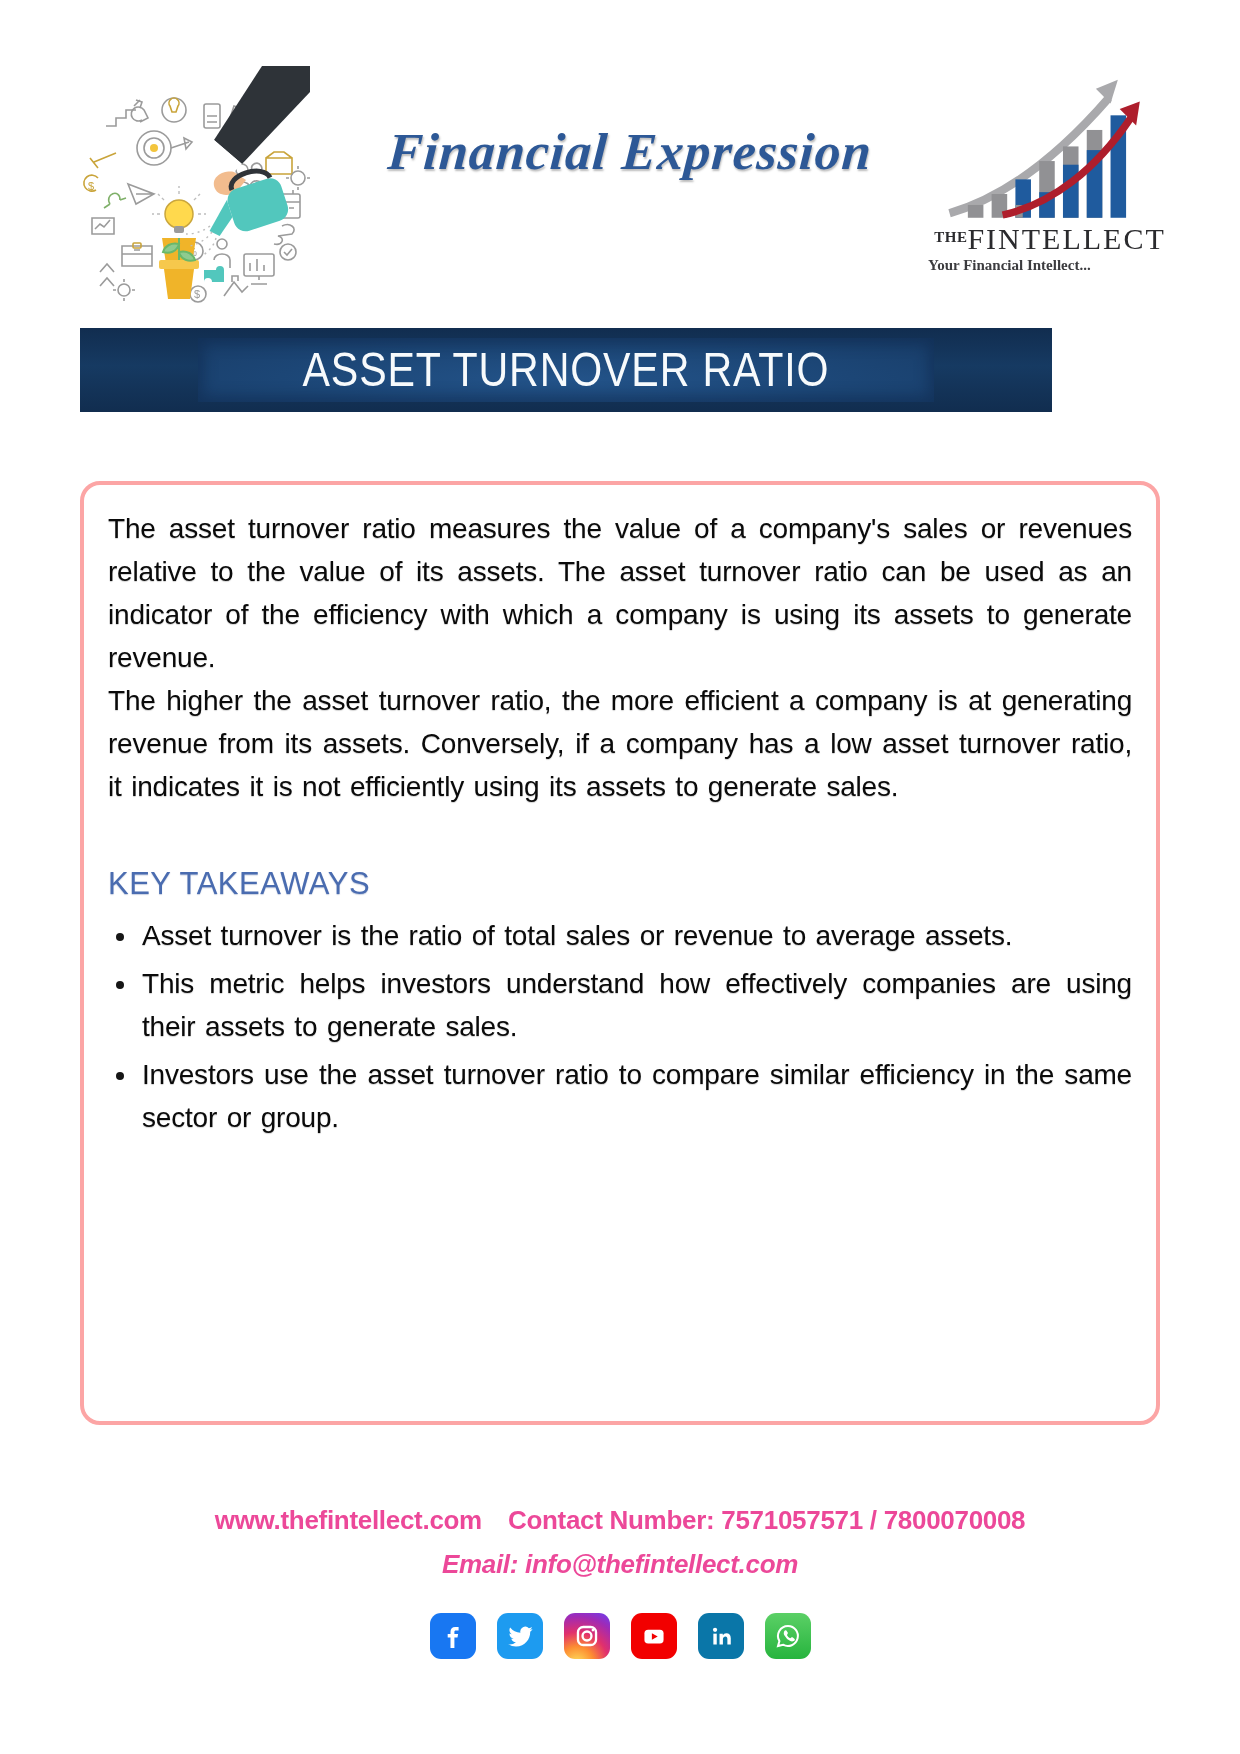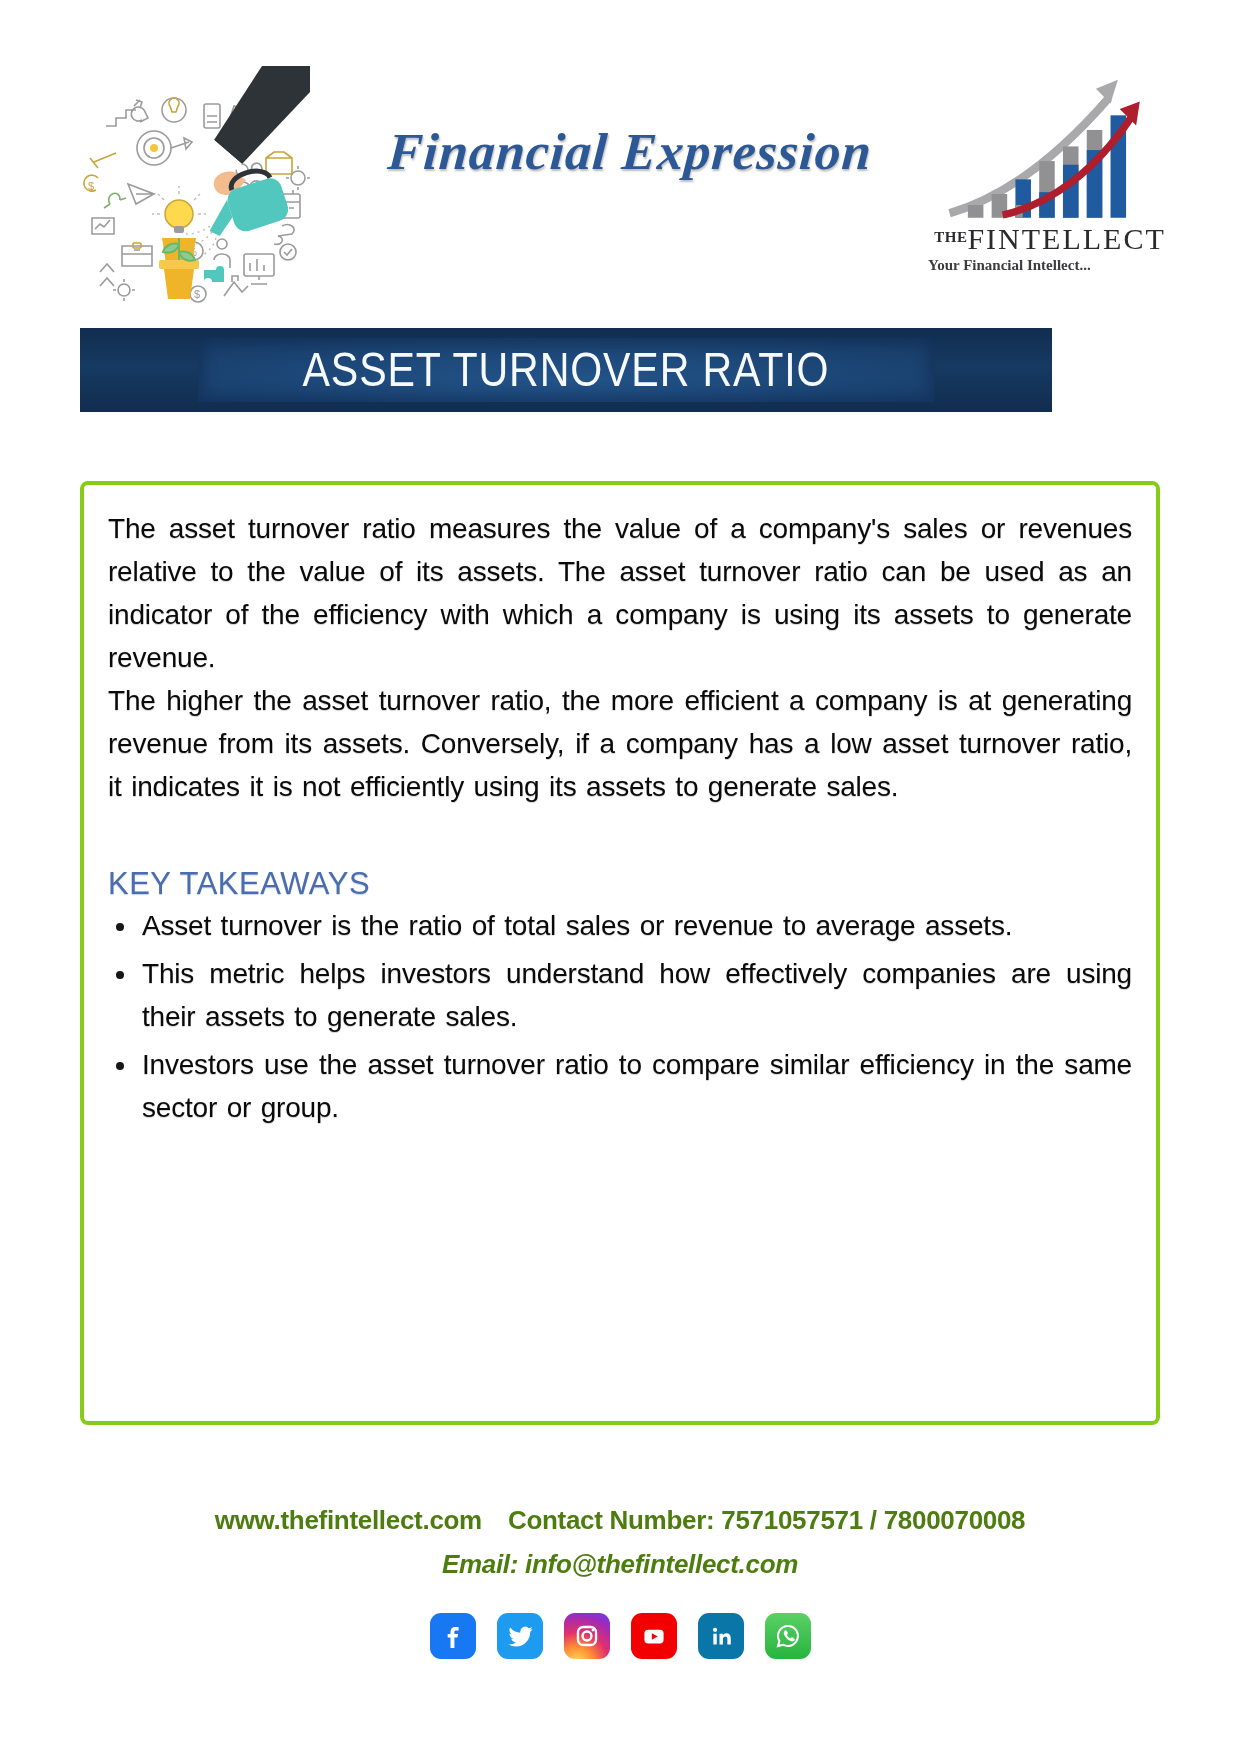--- a/index.html
+++ b/index.html
@@ -26,37 +26,37 @@
     background:linear-gradient(180deg,#112d4f 0%,#163a62 45%,#112d4f 100%); }
   .banner-inner { position:absolute; left:118px; right:118px; top:10px; bottom:10px;
     background:radial-gradient(ellipse at 50% 65%, #235389 0%, #1c4676 55%, #183c67 100%);
     box-shadow:0 0 14px 6px rgba(10,30,60,0.35) inset; }
   .banner-title { position:absolute; left:0; right:0; top:50%; transform:translateY(-52%) scaleX(0.84);
     text-align:center; color:#f7fafc; font-size:49px; font-weight:400; letter-spacing:1px;
     white-space:nowrap; }
 
   
   .content-box { position:absolute; left:80px; top:481px; width:1080px; height:944px;
-    border:4px solid #84cc16; border-radius:8px; padding:22px 24px 0 24px;
+    border:4px solid #fca5a5; border-radius:20px; padding:22px 24px 0 24px;
     color:#0a0a0a; }
   .content-box p { font-size:28px; line-height:43px; text-align:justify;
     word-spacing:2px; letter-spacing:-0.2px; text-shadow:0 1px 1px rgba(0,0,0,0.18); }
   .takeaways-heading { margin-top:56px; font-size:31px; line-height:40px;
     color:#4a6cb0; letter-spacing:0.5px; font-weight:400;
     text-shadow:0 1px 1px rgba(40,70,140,0.25); }
-  .takeaways-list { list-style:none; margin-top:0; }
+  .takeaways-list { list-style:none; margin-top:10px; }
   .takeaways-list li { position:relative; padding-left:34px; font-size:28px; line-height:43px;
     text-align:justify; word-spacing:2px; letter-spacing:-0.2px; margin-bottom:5px;
     text-shadow:0 1px 1px rgba(0,0,0,0.18); }
   .takeaways-list li::before { content:""; position:absolute; left:8px; top:19px;
     width:8px; height:8px; border-radius:50%; background:#161616; }
 
   
   .footer-contact { position:absolute; left:0; top:1502px; width:1240px; text-align:center;
-    font-size:26px; font-weight:700; letter-spacing:-0.3px; color:#4d7c0f; line-height:36px; }
+    font-size:26px; font-weight:700; letter-spacing:-0.3px; color:#ec4899; line-height:36px; }
   .footer-line2 { margin-top:8px;font-style:italic; }
   .footer-gap { display:inline-block; width:26px; }
 
   .social-row { position:absolute; left:0; top:1613px; width:1240px;
     display:flex; justify-content:center; gap:21px; }
   .social-icon { width:46px; height:46px; border-radius:11px; position:relative;
     display:flex; align-items:center; justify-content:center; }
   .ic-facebook  { background:#1877f2; }
   .ic-twitter   { background:#1d9bf0; }
   .ic-instagram { background:radial-gradient(circle at 28% 110%, #fdcb52 8%, #fd8d32 28%, #e1306c 52%, #a02ab5 78%, #6a3ff2 100%); }

